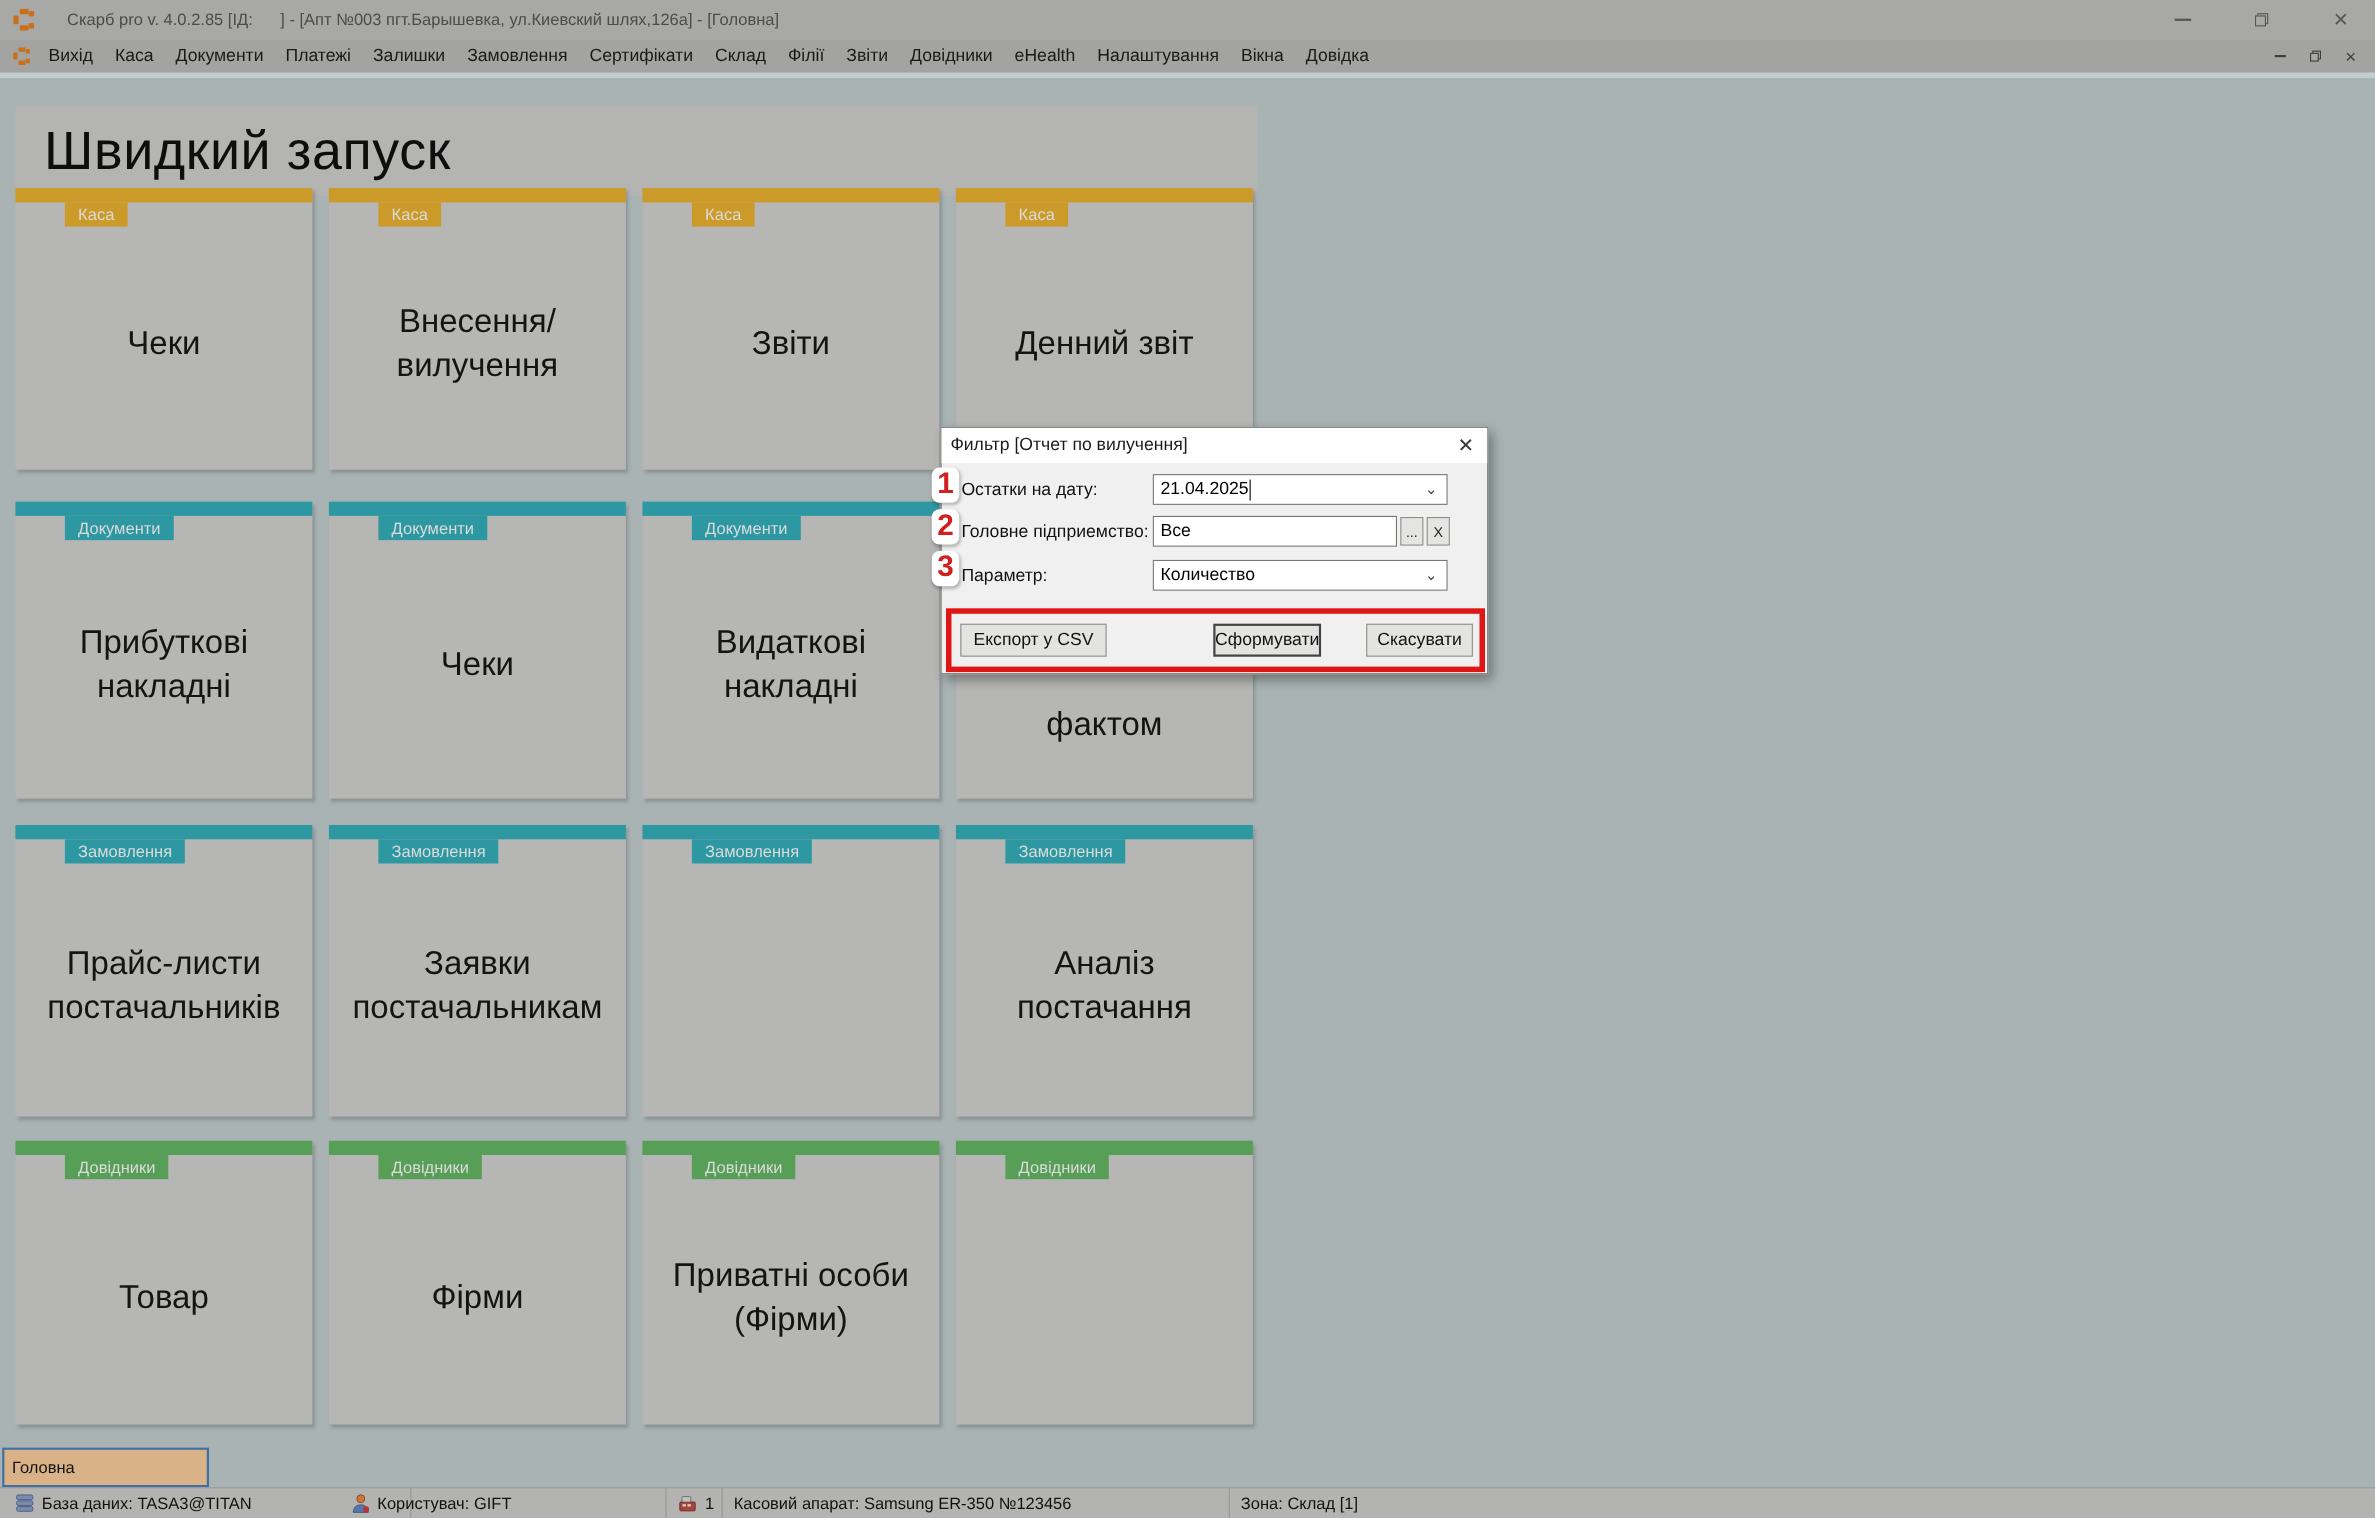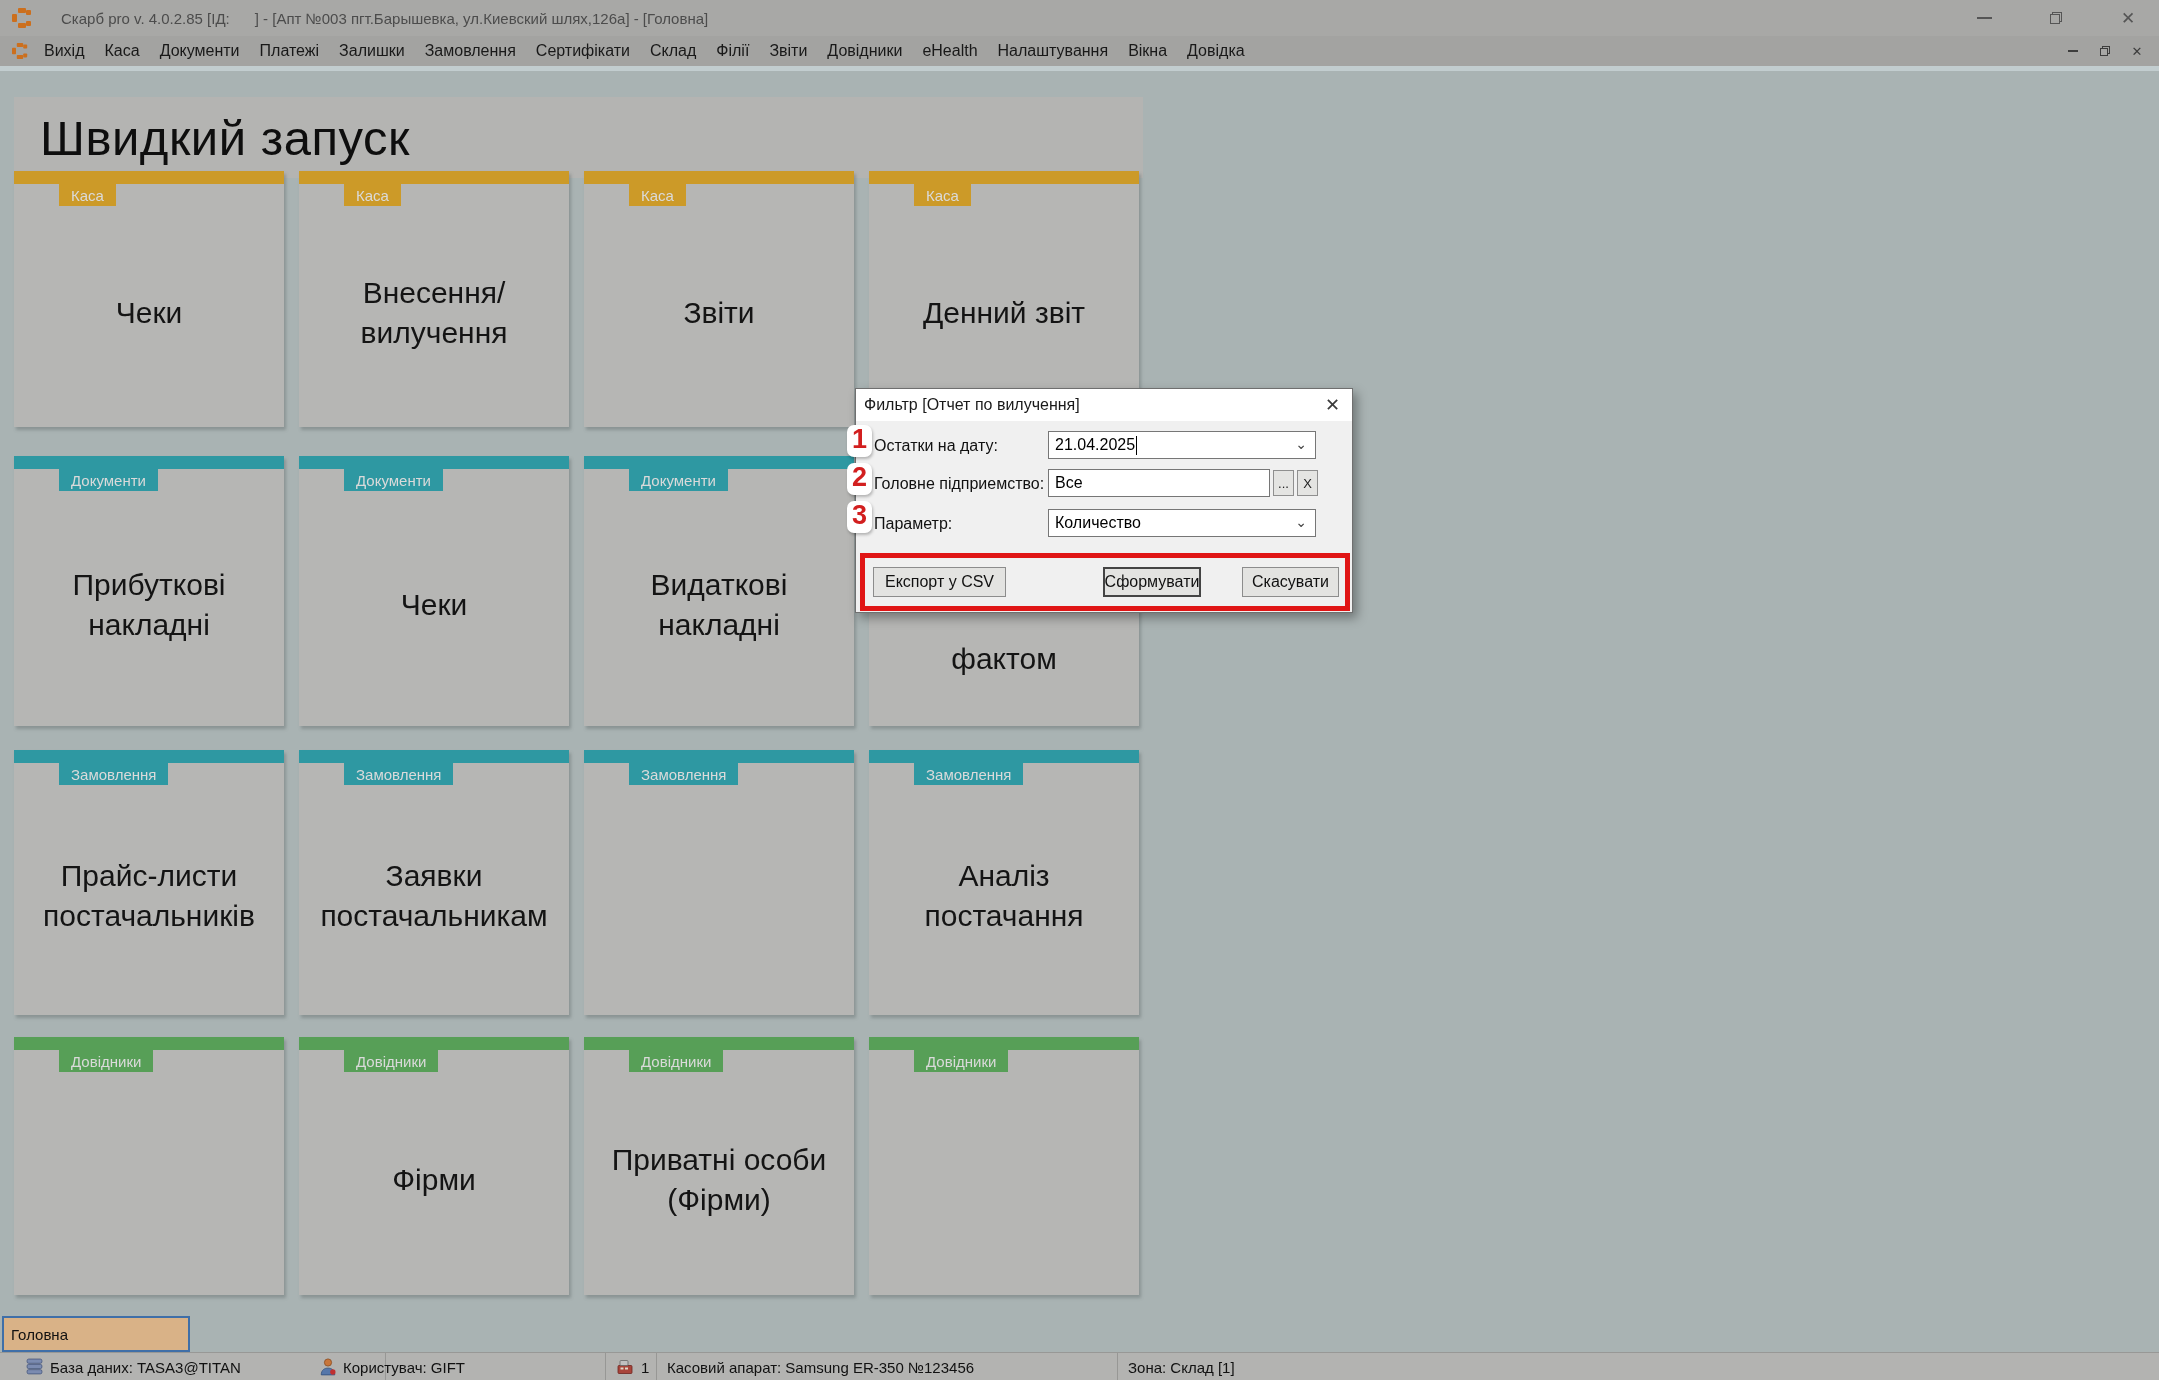--- a/index.html
+++ b/index.html
@@ -252,20 +252,21 @@
 </div>
 <div class="tile cat-teal" style="left:869px;top:750px;height:265px">
   <div class="tile-bar"></div>
   <div class="tile-tab">Замовлення</div>
   <div class="tile-label">Аналіз постачання</div>
 </div>
 
 <div class="tile cat-green" style="left:14px;top:1037px;height:258px">
   <div class="tile-bar"></div>
   <div class="tile-tab">Довідники</div>
+  <div class="tile-label">Товар</div>
 </div>
 <div class="tile cat-green" style="left:299px;top:1037px;height:258px">
   <div class="tile-bar"></div>
   <div class="tile-tab">Довідники</div>
   <div class="tile-label">Фірми</div>
 </div>
 <div class="tile cat-green" style="left:584px;top:1037px;height:258px">
   <div class="tile-bar"></div>
   <div class="tile-tab">Довідники</div>
   <div class="tile-label">Приватні особи (Фірми)</div>
@@ -306,21 +307,21 @@
 
   <div class="red-rect"></div>
   <div class="btn" style="left:17px;width:133px">Експорт у CSV</div>
   <div class="btn btn-default" style="left:247px;width:98px">Сформувати</div>
   <div class="btn" style="left:386px;width:97px">Скасувати</div>
 </div>
 
 <div class="home-tab">Головна</div>
 
 <div class="statusbar">
-  <div class="seg" style="left:16px;width:370px">
+  <div class="seg" style="left:4px;width:370px">
     <svg width="17" height="18" viewBox="0 0 16 17">
       <g fill="#7b8bb0" stroke="#4a5a80" stroke-width="0.8">
         <rect x="1" y="1" width="14" height="4" rx="1.5"></rect>
         <rect x="1" y="6" width="14" height="4" rx="1.5"></rect>
         <rect x="1" y="11" width="14" height="4" rx="1.5"></rect>
       </g>
     </svg>
     <span>База даних: TASA3@TITAN</span>
   </div>
   <div class="seg" style="left:310px;width:296px">

